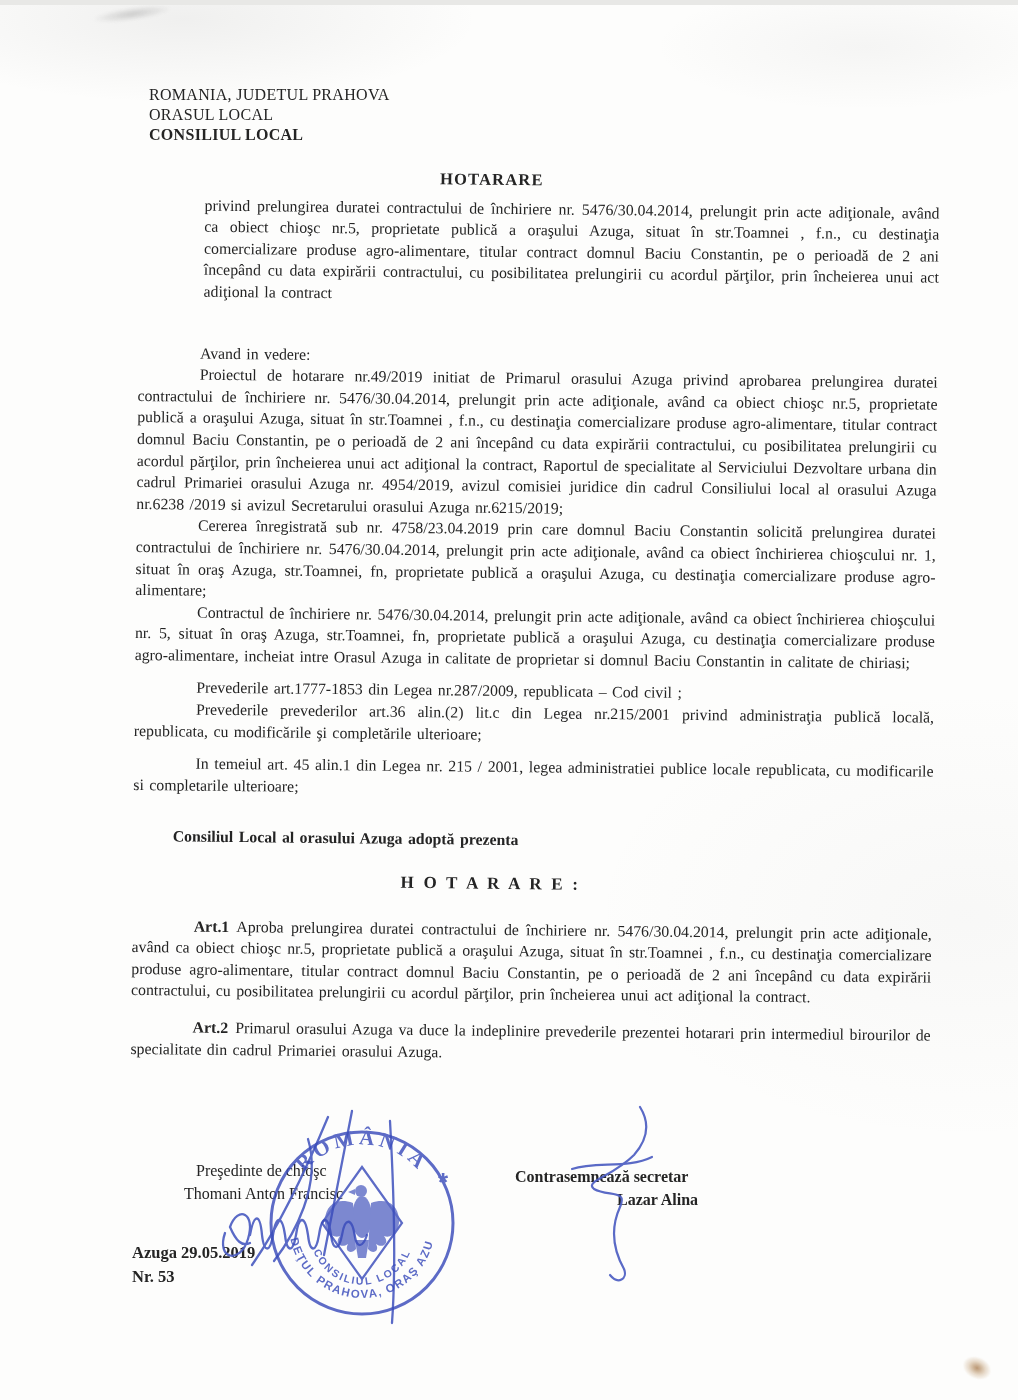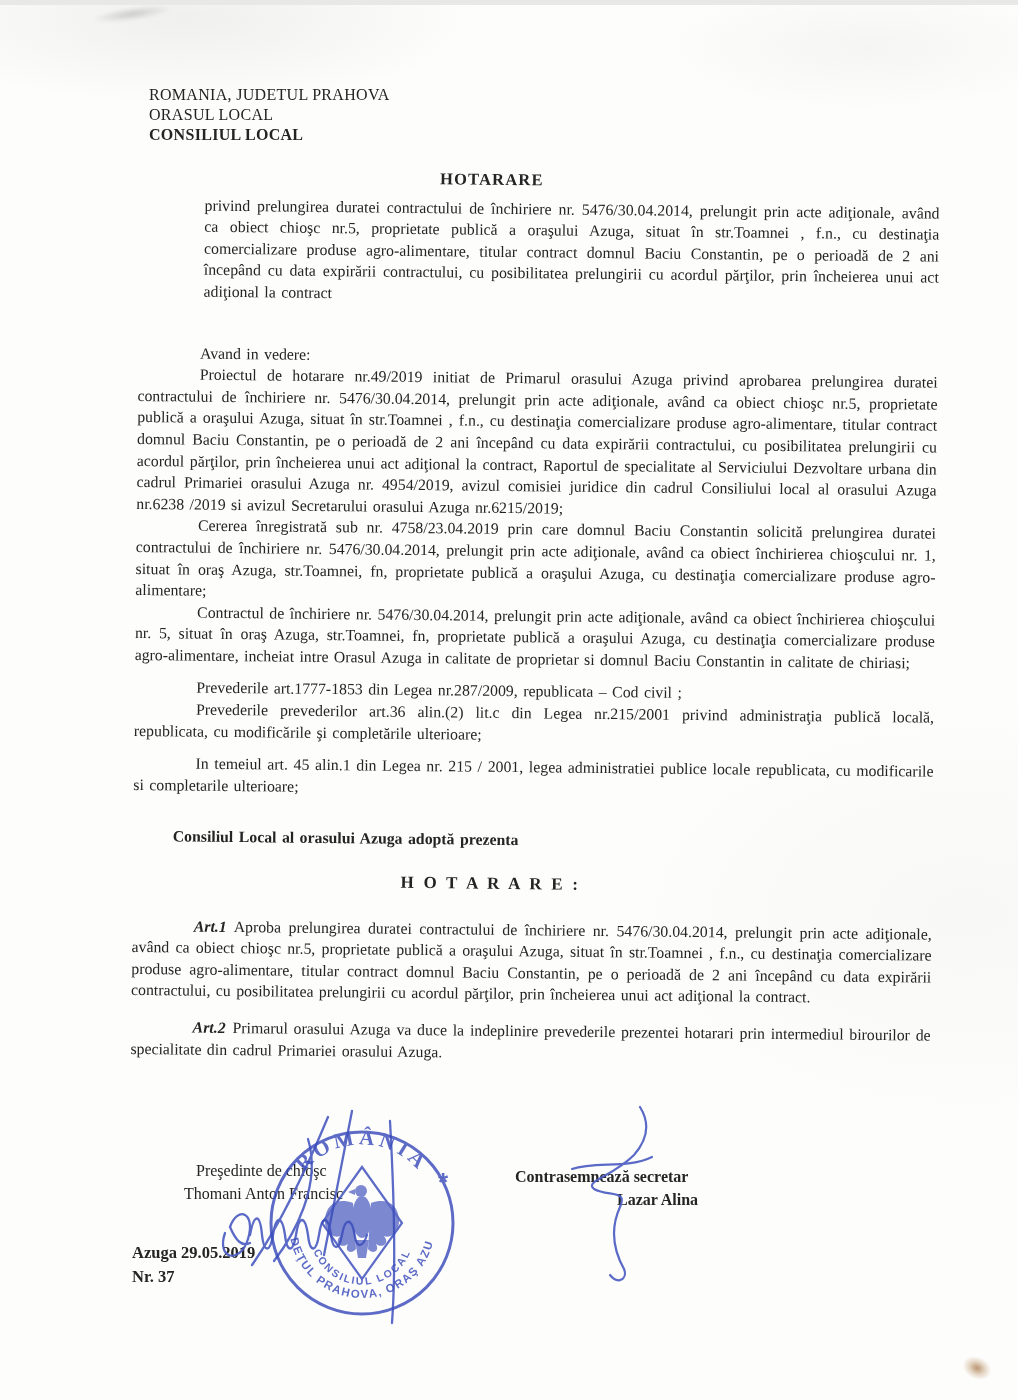--- a/index.html
+++ b/index.html
@@ -33,21 +33,21 @@
   .preamble-label{margin:40px 0 0 0;text-indent:62px;}
   .recital{margin:0;text-indent:62px;text-align:justify;}
   .gap-sm{margin-top:11px;}
   .adoption{margin:30px 0 0 40px;font-weight:bold;}
   .decision-heading{
     margin:22px 0 0 0;font-size:17px;font-weight:bold;letter-spacing:2px;
     text-align:center;transform:translateX(-42px);
   }
   .article{margin:24px 0 0 0;text-indent:62px;text-align:justify;}
   .article + .article{margin-top:15px;}
-  .article b{margin-right:7px;font-style:italic;}
+  .article b{margin-right:7px;}
   
   .sig-left{position:absolute;left:196px;top:1154px;font-size:16px;line-height:23px;}
   .sig-left .name{margin-left:-12px;}
   .sig-right{position:absolute;left:515px;top:1160px;font-size:16px;line-height:23px;font-weight:bold;}
   .sig-right .name{margin-left:102px;}
   .doc-footer{position:absolute;left:132px;top:1236px;font-size:16.5px;line-height:24px;font-weight:bold;}
   .ink-overlay{position:absolute;left:180px;top:1098px;width:580px;height:240px;pointer-events:none;}
   
   .smudge-top{
     position:absolute;left:92px;top:2px;width:80px;height:14px;border-radius:50%;
@@ -97,21 +97,21 @@
     <div class="name">Thomani Anton Francisc</div>
   </div>
 
   <div class="sig-right">
     <div>Contrasemnează  secretar</div>
     <div class="name">Lazar Alina</div>
   </div>
 
   <div class="doc-footer">
     <div>Azuga 29.05.2019</div>
-    <div>Nr. 37</div>
+    <div>Nr. 53</div>
   </div>
 
   <svg class="ink-overlay" viewBox="0 0 580 240">
     <defs>
       <path id="arcTop" d="M 116,82 A 74,74 0 0 1 248,82" fill="none"></path>
       <path id="arcRing" d="M 110,134 A 73,73 0 0 0 254,134" fill="none"></path>
       <path id="arcInner" d="M 132,144 A 52,52 0 0 0 232,144" fill="none"></path>
     </defs>
 
     <g stroke="#4d5ec2" stroke-width="2.3" fill="none" stroke-linecap="round" opacity="0.92">

